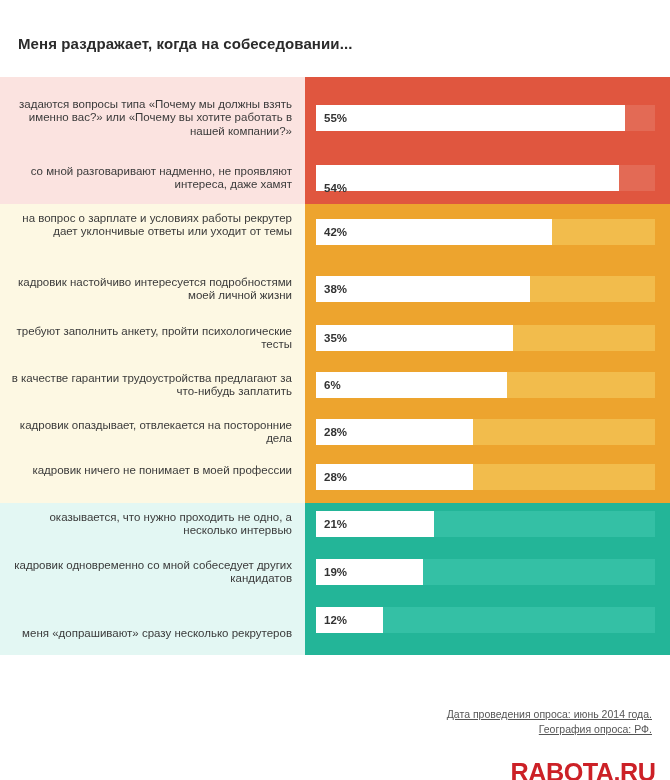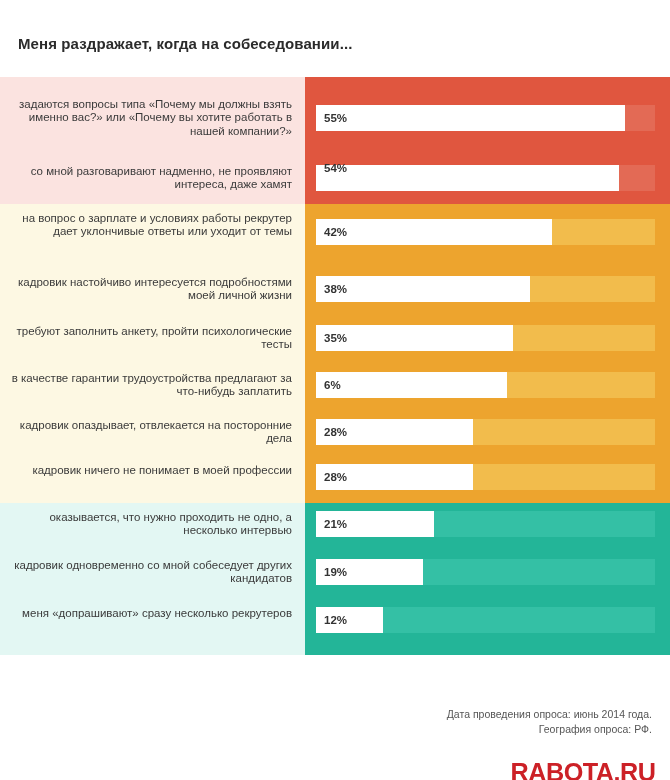--- a/index.html
+++ b/index.html
@@ -54,21 +54,21 @@
     position:absolute;left:0;top:662px;width:652px;
     text-align:right;
     font-size:10.5px;color:#555;
   }
   .meta{
     position:absolute;left:0;top:692px;width:652px;
     text-align:right;
     font-size:10.5px;color:#555;
     line-height:15px;
   }
-  .meta div{display:block;}
+  .meta div{display:block;text-decoration:underline;}
 
   
   .logo{
     position:absolute;right:14px;top:742px;
     font-size:26px;font-weight:bold;
     font-family:"Liberation Sans", sans-serif;
     color:#cc2127;
     letter-spacing:-0.5px;
     font-style:normal;
     transform:scaleX(0.97);
@@ -87,21 +87,21 @@
         <div class="sec-left" style="background: rgb(251, 227, 224);"></div>
         <div class="sec-right" style="background: rgb(224, 86, 63);"></div>
       </div>
       <div class="row-label" style="top: 83px; position: absolute;">задаются вопросы типа «Почему мы должны взять именно вас?» или «Почему вы хотите работать в нашей компании?»</div>
       <div class="track" style="position: absolute; top: 90px; background: rgb(227, 106, 85); width: 339px;"></div>
       <div class="bar" style="position: absolute; top: 90px; width: 309px;"></div>
       <div class="bar-value" style="position: absolute; left: 324px; top: 90px;">55%</div>
       <div class="row-label" style="top: 150px; position: absolute;">со мной разговаривают надменно, не проявляют интереса, даже хамят</div>
       <div class="track" style="position: absolute; top: 150px; background: rgb(227, 106, 85); width: 339px;"></div>
       <div class="bar" style="position: absolute; top: 150px; width: 303px;"></div>
-      <div class="bar-value" style="position: absolute; left: 324px; top: 140px; text-align: right;">54%</div>
+      <div class="bar-value" style="position: absolute; left: 324px; top: 160px; text-align: right;">54%</div>
       <div class="section" style="top: 189px; height: 299px;">
         <div class="sec-left" style="background: rgb(253, 248, 227);"></div>
         <div class="sec-right" style="background: rgb(237, 164, 46);"></div>
       </div>
       <div class="row-label" style="top: 197px; position: absolute;">на вопрос о зарплате и условиях работы рекрутер дает уклончивые ответы или уходит от темы</div>
       <div class="track" style="position: absolute; top: 204px; background: rgb(242, 188, 76); width: 339px;"></div>
       <div class="bar" style="position: absolute; top: 204px; width: 236px;"></div>
       <div class="bar-value" style="position: absolute; left: 324px; top: 204px;">42%</div>
       <div class="row-label" style="top: 261px; position: absolute;">кадровик настойчиво интересуется подробностями моей личной жизни</div>
       <div class="track" style="position: absolute; top: 261px; background: rgb(242, 188, 76); width: 339px;"></div>
@@ -128,21 +128,21 @@
         <div class="sec-right" style="background: rgb(35, 181, 152);"></div>
       </div>
       <div class="row-label" style="top: 496px; position: absolute;">оказывается, что нужно проходить не одно, а несколько интервью</div>
       <div class="track" style="position: absolute; top: 496px; background: rgb(52, 192, 165); width: 339px;"></div>
       <div class="bar" style="position: absolute; top: 496px; width: 118px;"></div>
       <div class="bar-value" style="position: absolute; left: 324px; top: 496px;">21%</div>
       <div class="row-label" style="top: 544px; position: absolute;">кадровик одновременно со мной собеседует других кандидатов</div>
       <div class="track" style="position: absolute; top: 544px; background: rgb(52, 192, 165); width: 339px;"></div>
       <div class="bar" style="position: absolute; top: 544px; width: 107px;"></div>
       <div class="bar-value" style="position: absolute; left: 324px; top: 544px;">19%</div>
-      <div class="row-label" style="top: 592px; position: absolute;">меня «допрашивают» сразу несколько рекрутеров</div>
+      <div class="row-label" style="top: 612px; position: absolute;">меня «допрашивают» сразу несколько рекрутеров</div>
       <div class="track" style="position: absolute; top: 592px; background: rgb(52, 192, 165); width: 339px;"></div>
       <div class="bar" style="position: absolute; top: 592px; width: 67px;"></div>
       <div class="bar-value" style="position: absolute; left: 324px; top: 592px;">12%</div>
     </div>
 
 
   <div class="meta">
     <div>Дата проведения опроса: июнь 2014 года.</div>
     <div>География опроса: РФ.</div>
   </div>

